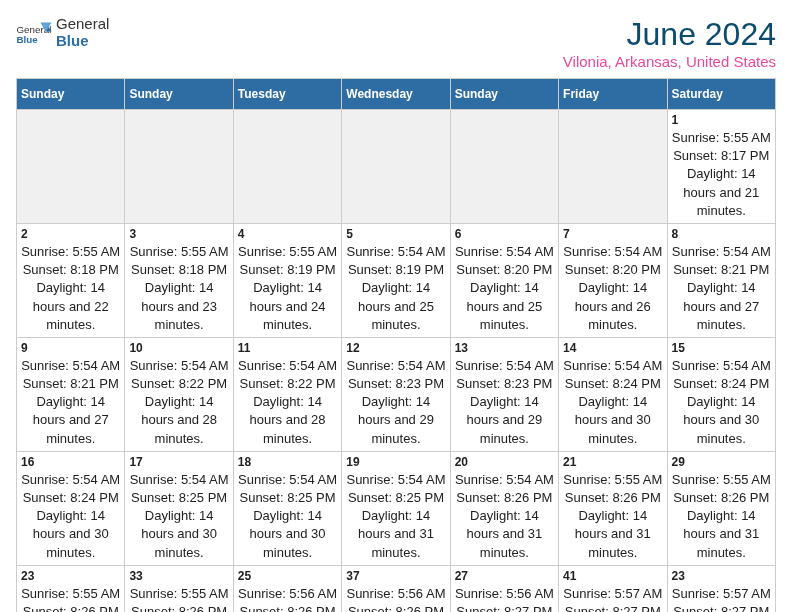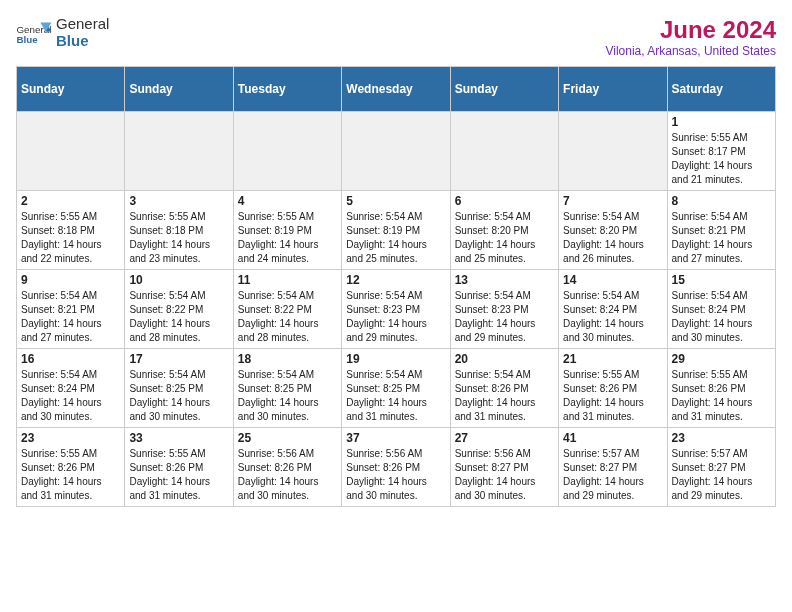--- a/index.html
+++ b/index.html
@@ -22,39 +22,39 @@
       gap: 4px;
     }
     .logo-icon {
       width: 36px;
       height: 28px;
     }
     .title-block {
       text-align: right;
     }
     .month-year {
-      font-size: 24px;
-      font-weight: bold;
-      color: #be185d;
+      font-size: 32px;
+      font-weight: normal;
+      color: #0c4a6e;
     }
     .location {
-      font-size: 12px;
-      color: #6d28d9;
+      font-size: 15px;
+      color: #ec4899;
     }
     table {
       width: 100%;
       border-collapse: collapse;
       table-layout: fixed;
     }
     thead th {
       background-color: #2e6da4;
       color: #fff;
       font-size: 12px;
       font-weight: bold;
-      padding: 15px 4px;
+      padding: 8px 4px;
       text-align: left;
       border: 1px solid #ccc;
     }
     tbody td {
       border: 1px solid #ccc;
       vertical-align: top;
       padding: 3px 4px;
       font-size: 9.5px;
       color: #222;
       height: 72px;
@@ -63,23 +63,24 @@
     tbody td.empty {
       background: #f0f0f0;
     }
     .day-num {
       font-size: 12px;
       font-weight: bold;
       display: block;
       margin-bottom: 2px;
     }
     .day-info {
-      font-size: 10px;
+      font-size: 13px;
       line-height: 1.4;
       color: #222;
+      text-align: center;
     }
     .last-row td {
       height: auto;
     }
   </style>
 </head>
 <body>
 
 <div class="header-section">
   <div class="logo">

